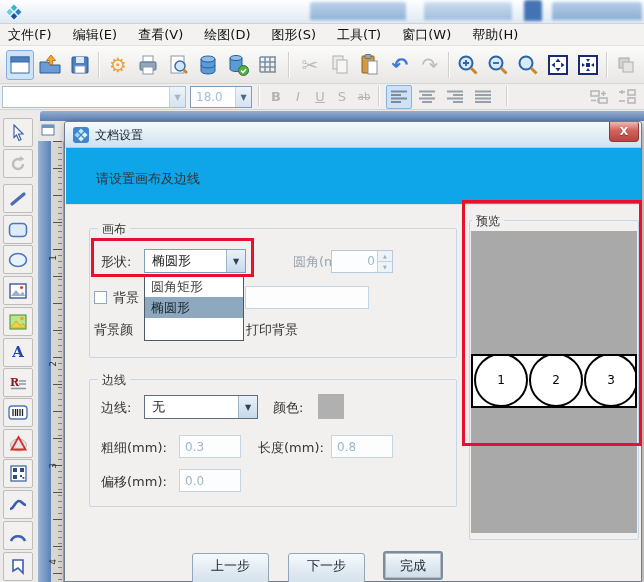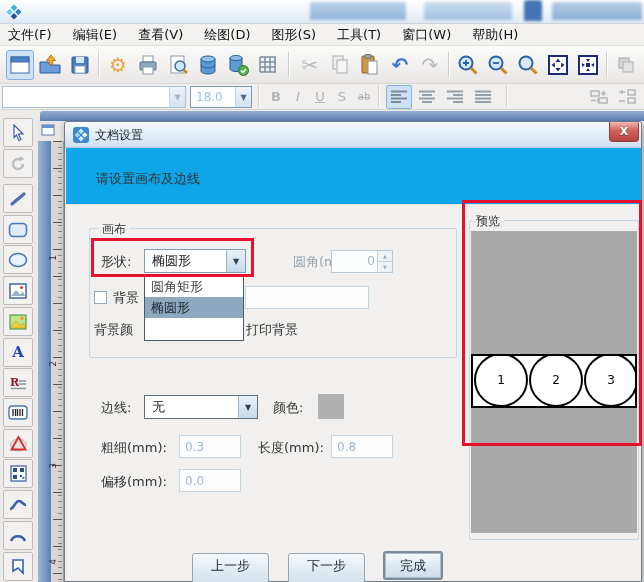--- a/index.html
+++ b/index.html
@@ -469,20 +469,23 @@
     <span class="lbl" style="left:29px;top:199px">背景颜</span>
     <span class="lbl" style="left:181px;top:199px">打印背景</span>
 
     <div class="droplist">
       <div class="dl-item">圆角矩形</div>
       <div class="dl-item selected">椭圆形</div>
     </div>
 
     <div class="annot" style="left:26px;top:116px;width:163px;height:39px"></div>
 
+    <div class="groupbox" style="left:24px;top:257px;width:368px;height:128px">
+      <span class="gb-label">边线</span>
+    </div>
     <span class="lbl" style="left:36px;top:277px">边线:</span>
     <div class="dcombo" style="left:79px;top:273px;width:114px;border-color:#5f6f7d">
       <span class="ctext">无</span>
       <span class="carr">▼</span>
     </div>
     <span class="lbl" style="left:208px;top:277px">颜色:</span>
     <div class="swatch" style="left:253px;top:272px"></div>
     <span class="lbl" style="left:36px;top:317px">粗细(mm):</span>
     <input class="dinput" style="left: 114px; top: 313px; width: 62px;" readonly="" value="0.3">
     <span class="lbl" style="left:193px;top:317px">长度(mm):</span>

